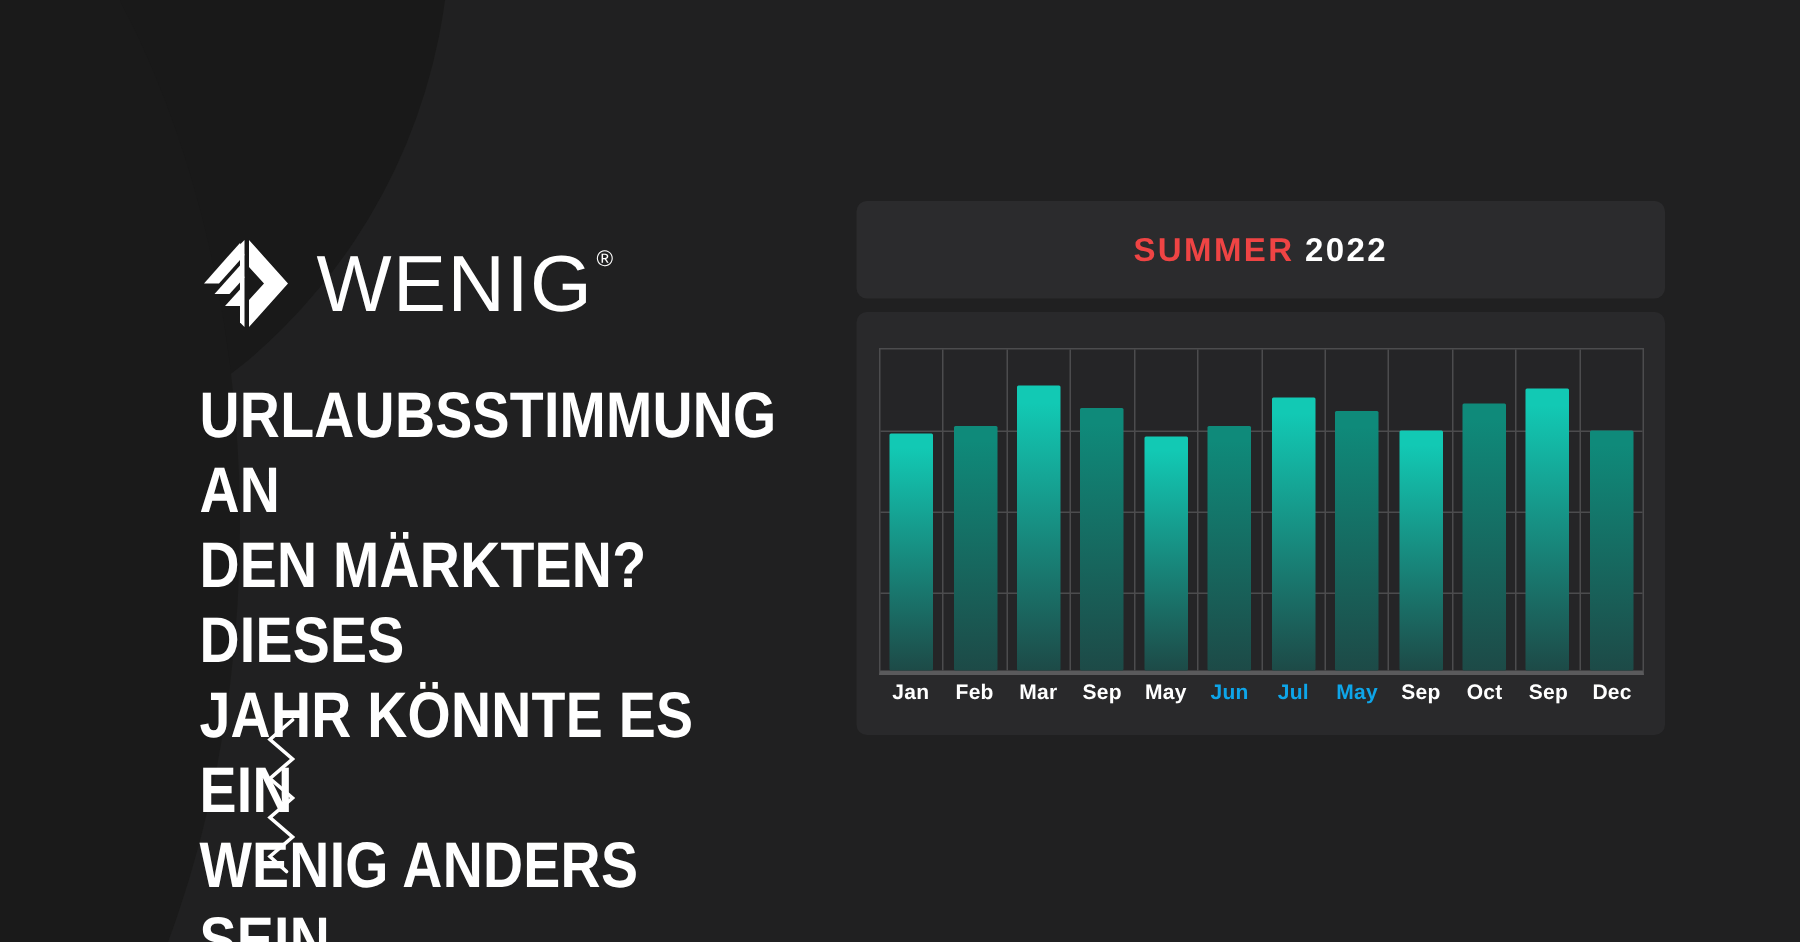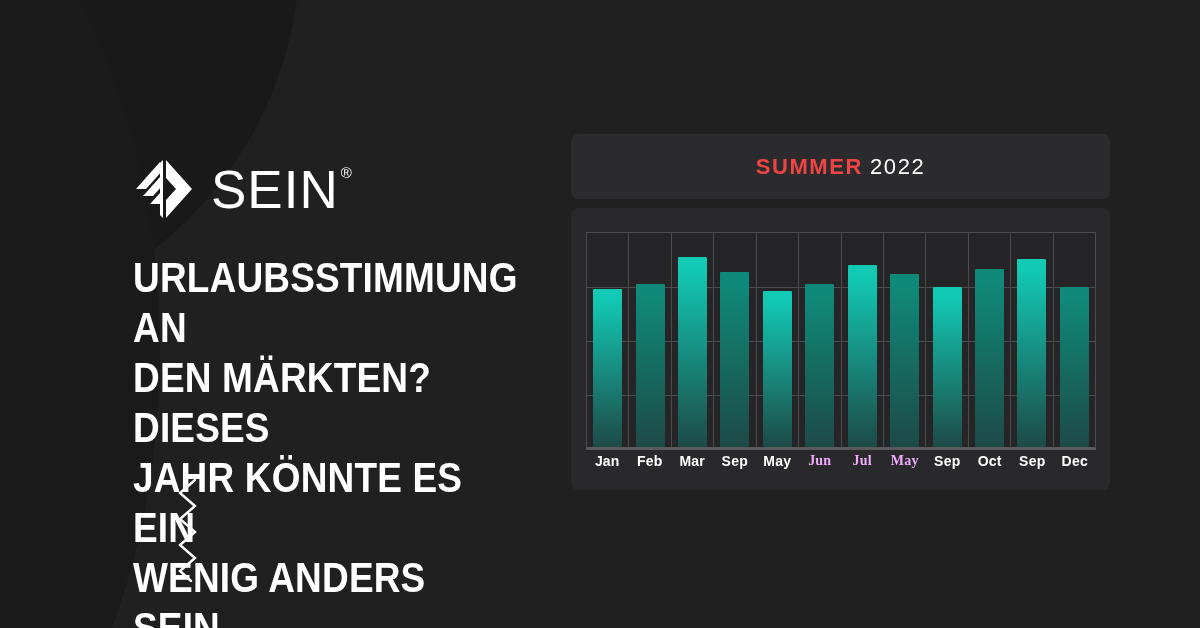--- a/index.html
+++ b/index.html
@@ -60,21 +60,21 @@
   
   .card-header{
     position:absolute;left:571px;top:134px;width:539px;height:65px;
     background:#2b2b2d;border-radius:7px;
     display:flex;align-items:center;justify-content:center;
   }
   .card-header .title{
     font-size:22px;letter-spacing:1.6px;font-weight:700;
   }
   .title .season{color:#ef4444;font-weight:700;}
-  .title .year{color:#ffffff;font-weight:400;margin-left:7px;}
+  .title .year{color:#ffffff;font-weight:700;margin-left:7px;}
 
   .card-chart{
     position:absolute;left:571px;top:208px;width:539px;height:282px;
     background:#29292b;border-radius:7px;
   }
 
   .plot{
     position:absolute;left:15px;top:24px;width:510px;height:218px;
     border:1px solid #4c4c4e;
     border-bottom:3px solid #5a5a5c;
@@ -104,21 +104,21 @@
 
   .months{
     position:absolute;left:15px;top:245px;width:510px;
     display:flex;
   }
   .month{
     flex:1 1 0;text-align:center;
     font-size:14px;font-weight:700;color:#ffffff;
     letter-spacing:0.2px;
   }
-  .month.hl{color:#f0abfc;font-family:Liberation Serif, serif;}
+  .month.hl{color:#0ea5e9;}
 </style>
 </head>
 <body>
 
 <div class="stage">
 
   <div class="bg-arc"></div>
   <div class="bg-arc2"></div>
 
   <div class="left">
@@ -132,21 +132,21 @@
           <path d="M27 2 L18 12 L3 29 L13 29 L30 10 Z" fill="#ffffff"></path>
 
           <path d="M27 17 L10 36 L20 36 L30 25 Z" fill="#ffffff"></path>
 
           <path d="M27 33 L17 44 L27 44 Z" fill="#ffffff"></path>
 
           <path d="M30 0 L30 58 L27 55 L27 3 Z" fill="#ffffff"></path>
         </svg>
       </span>
       <span class="logo-word">
-        <span class="logo-text">SEIN</span>
+        <span class="logo-text">WENIG</span>
         <span class="logo-reg">®</span>
       </span>
     </div>
 
     <div class="headline">
       <div>URLAUBSSTIMMUNG AN</div>
       <div>DEN MÄRKTEN? DIESES</div>
       <div>JAHR KÖNNTE ES EIN</div>
       <div>WENIG ANDERS SEIN</div>
     </div>

